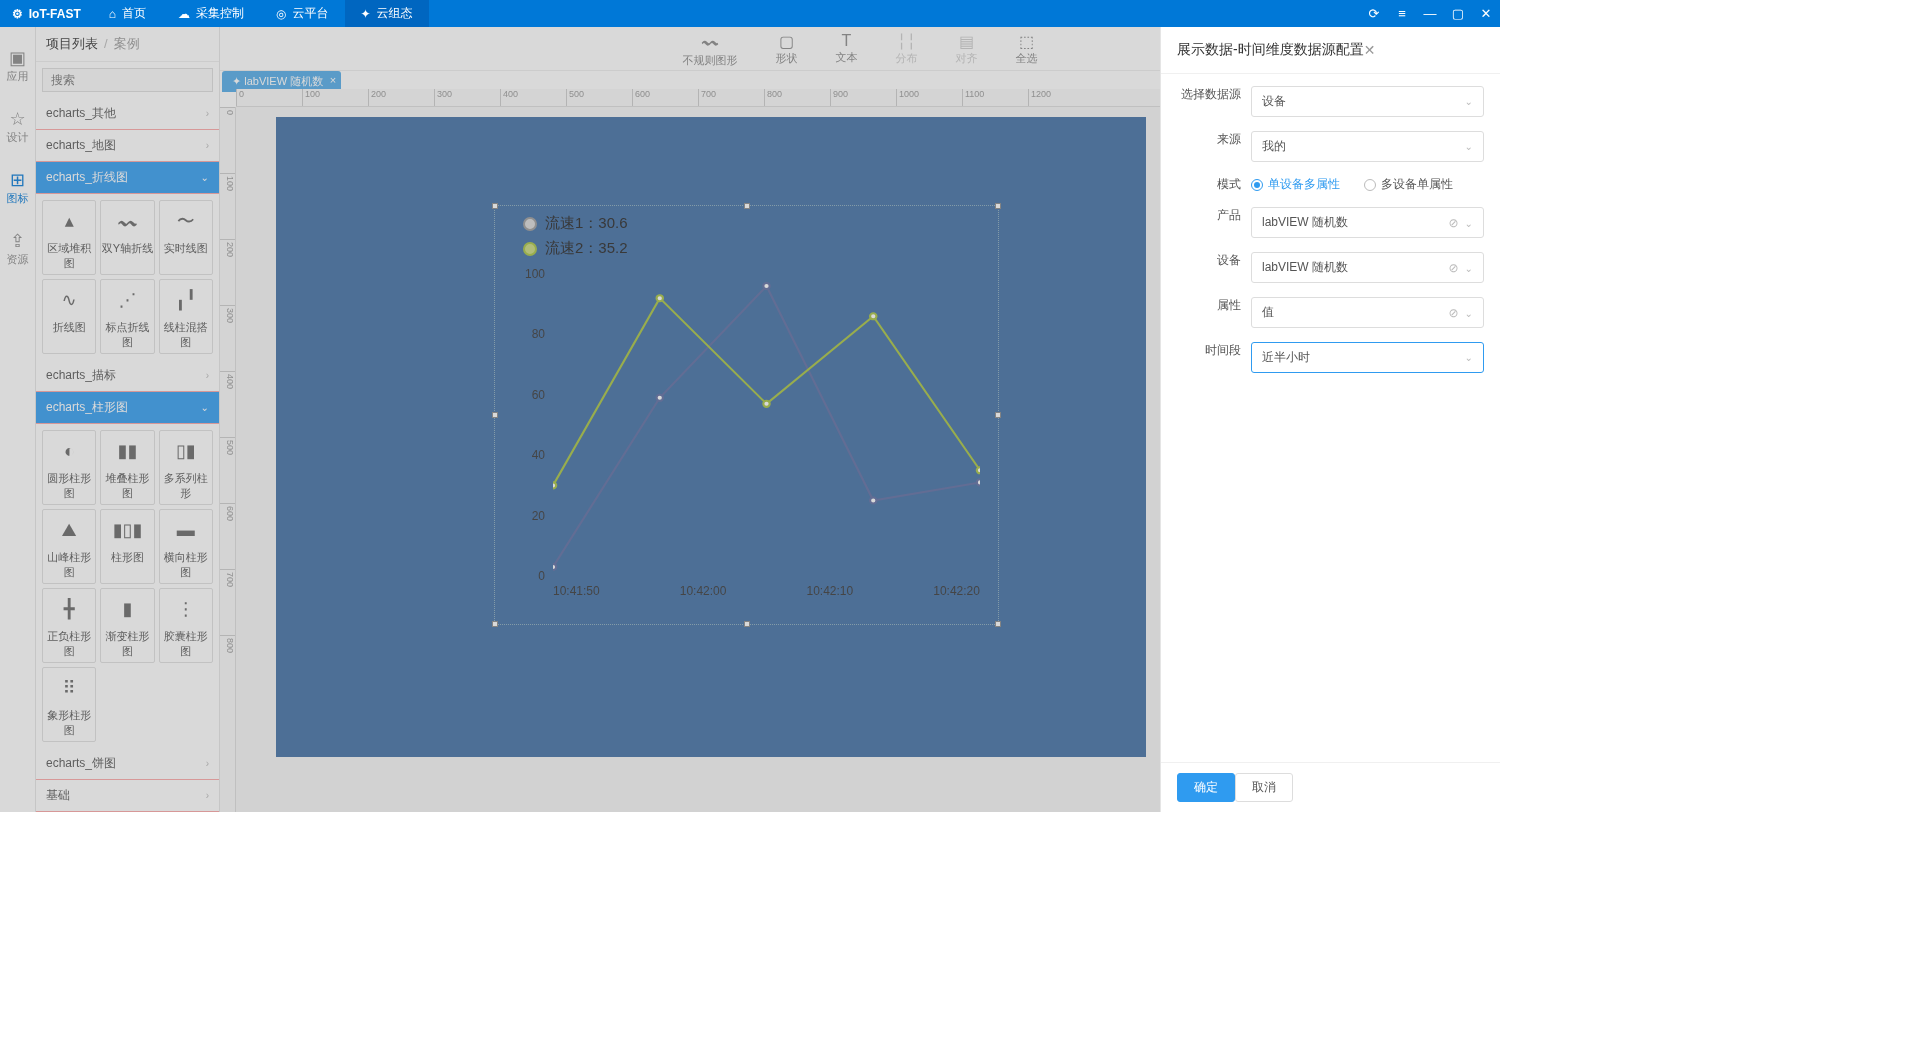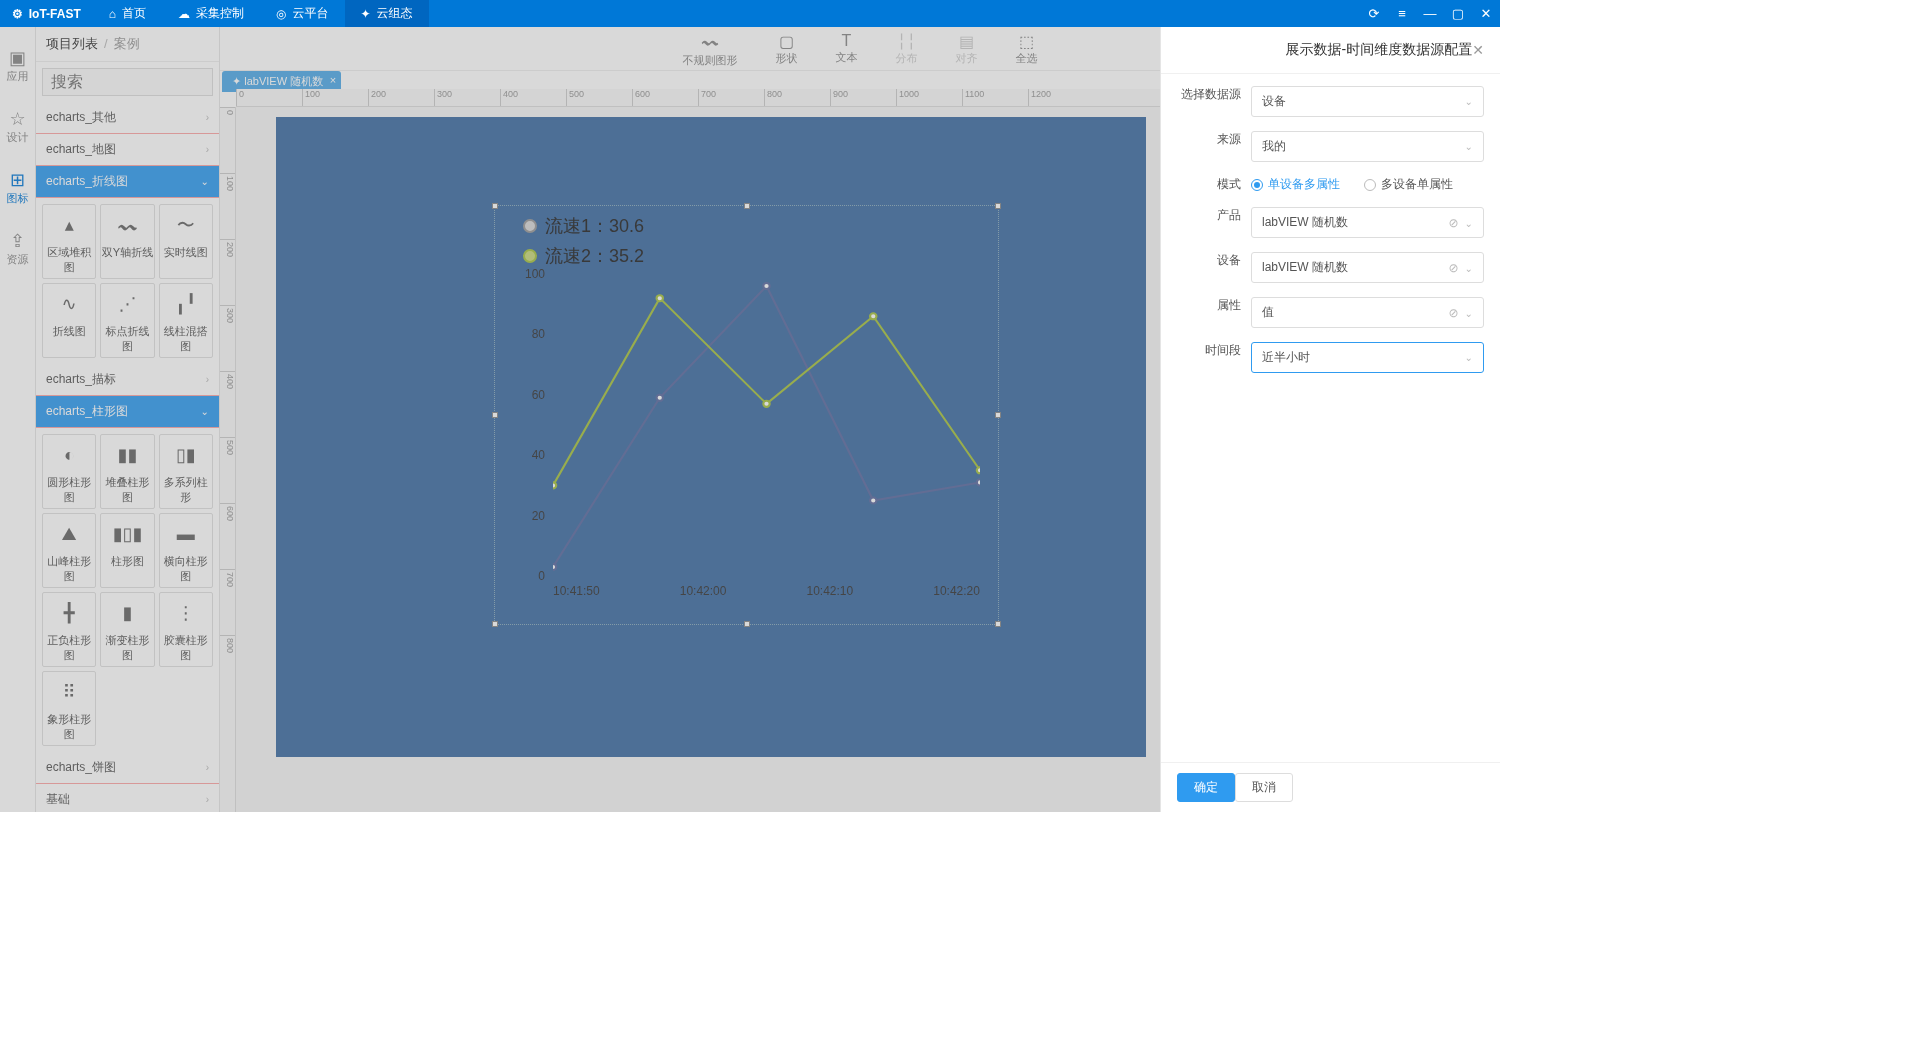--- a/index.html
+++ b/index.html
@@ -17,21 +17,21 @@
 
 .leftcol { width: 36px; background: #fff; border-right: 1px solid #e5e5e5; display: flex; flex-direction: column; align-items: center; padding-top: 20px; gap: 24px; }
 .leftcol .lt { font-size: 11px; color: #888; text-align: center; cursor: pointer; }
 .leftcol .lt.active { color: #0078d7; }
 .leftcol .lt .ic { font-size: 18px; display: block; }
 
 .sidepanel { width: 184px; background: #fff; border-right: 1px solid #e5e5e5; display: flex; flex-direction: column; }
 .breadcrumb { padding: 8px 10px; font-size: 13px; color: #333; border-bottom: 1px solid #eee; }
 .breadcrumb .sep { color: #bbb; margin: 0 6px; }
 .breadcrumb .sub { color: #999; }
-.searchbox { margin: 6px; padding: 4px 8px; border: 1px solid #ddd; font-size: 16px; color: #7f1d1d; background: #fafafa; }
+.searchbox { margin: 6px; padding: 4px 8px; border: 1px solid #ddd; font-size: 12px; color: #7f1d1d; background: #fafafa; }
 .sidepanel .group { font-size: 12px; color: #555; padding: 7px 10px; border-bottom: 1px solid #fca5a5; cursor: pointer; display: flex; justify-content: space-between; align-items: center; }
 .sidepanel .group.blue { background: #2f9bf0; color: #fff; }
 .sidepanel .chev { font-size: 10px; color: #bbb; }
 .sidepanel .group.blue .chev { color: #fff; }
 .thumbgrid { display: grid; grid-template-columns: repeat(3,1fr); gap: 4px; padding: 6px; }
 .thumb { border: 1px solid #e0e0e0; border-radius: 2px; text-align: center; font-size: 11px; color: #555; cursor: pointer; padding-bottom: 3px; }
 .thumb .tp { height: 40px; display: flex; align-items: center; justify-content: center; font-size: 18px; color: #666; }
 .iconlib { margin: 6px; background: #2f9bf0; color: #fff; font-size: 12px; text-align: center; padding: 3px; cursor: pointer; }
 .guid { font-size: 10px; color: #aaa; padding: 4px 8px; display:flex; align-items:center; gap:8px;}
 .guid .sld { flex:1; height:2px; background:#ccc; position:relative;}
@@ -50,32 +50,32 @@
 .ruler-v { position: absolute; top: 80px; left: 0; width: 16px; bottom: 0; background: #f8f8f8; border-right: 1px solid #ddd; font-size:9px; color:#999; display:flex; flex-direction:column;}
 .ruler-v span{ height:66px; border-top:1px solid #ccc; writing-mode:vertical-rl; padding-top:2px;}
 .stage { position: absolute; top: 80px; left: 16px; right: 0; bottom: 0; background: #f5f5f5; }
 .artboard { position: absolute; top: 10px; left: 40px; width: 870px; height: 640px; background: #3d6ca3; }
 .selbox { position: absolute; top: 88px; left: 218px; width: 505px; height: 420px; border: 1px dotted #8ab; }
 .selbox .h { position: absolute; width: 6px; height: 6px; background: #fff; border: 1px solid #888; }
 .selbox .h.tl{top:-3px;left:-3px}.selbox .h.tm{top:-3px;left:50%;margin-left:-3px}.selbox .h.tr{top:-3px;right:-3px}
 .selbox .h.ml{top:50%;left:-3px;margin-top:-3px}.selbox .h.mr{top:50%;right:-3px;margin-top:-3px}
 .selbox .h.bl{bottom:-3px;left:-3px}.selbox .h.bm{bottom:-3px;left:50%;margin-left:-3px}.selbox .h.br{bottom:-3px;right:-3px}
 .chart { position: absolute; inset: 8px; }
-.legend { position: absolute; top: 0; left: 20px; font-size: 18px; color: #222; }
+.legend { position: absolute; top: 0; left: 20px; font-size: 15px; color: #222; }
 .legend div { display: flex; align-items: center; gap: 8px; margin-bottom: 6px; }
 .legend .dot { width: 14px; height: 14px; border-radius: 50%; border: 2px solid #999; background: #d9d9d9; }
 .axis-y { position: absolute; left: 12px; top: 60px; bottom: 40px; width: 30px; font-size: 12px; color: #333; }
 .axis-y span { position: absolute; right: 0; transform: translateY(-50%); }
 .axis-x { position: absolute; left: 50px; right: 10px; bottom: 18px; font-size: 12px; color: #333; display: flex; justify-content: space-between; }
 .plot { position: absolute; left: 50px; right: 10px; top: 60px; bottom: 40px; }
 
 .dim { position: absolute; inset: 0; background: rgba(120,120,120,0.28); pointer-events: none; }
 
 .rightpanel { position: absolute; right: 0; top: 27px; bottom: 0; width: 340px; background: #fff; border-left: 1px solid #e5e5e5; display: flex; flex-direction: column; z-index: 10; }
-.rp-head { padding: 14px 16px; font-size: 14px; color: #333; display: flex; justify-content: flex-end; align-items: center; border-bottom: 1px solid #f0f0f0; }
+.rp-head { padding: 14px 16px; font-size: 14px; color: #333; display: flex; justify-content: flex-start; align-items: center; border-bottom: 1px solid #f0f0f0; }
 .rp-head .x { color: #999; cursor: pointer; font-size: 14px; }
 .rp-body { flex: 1; padding: 12px 16px; }
 .frow { display: flex; align-items: flex-start; margin-bottom: 14px; font-size: 12px; }
 .frow .lbl { width: 64px; text-align: right; color: #555; margin-right: 10px; }
 .frow .ctrl { flex: 1; }
 .sel { border: 1px solid #ddd; border-radius: 3px; padding: 6px 10px; font-size: 12px; color: #555; display: flex; justify-content: space-between; align-items: center; cursor: pointer; }
 .sel.hl { border-color: #2f9bf0; gap: 44px; }
 .sel .ar { color: #bbb; font-size: 10px; }
 .sel .cl { color: #bbb; margin-right: 6px; }
 .radio { display: flex; gap: 24px; font-size: 12px; color: #555; }

